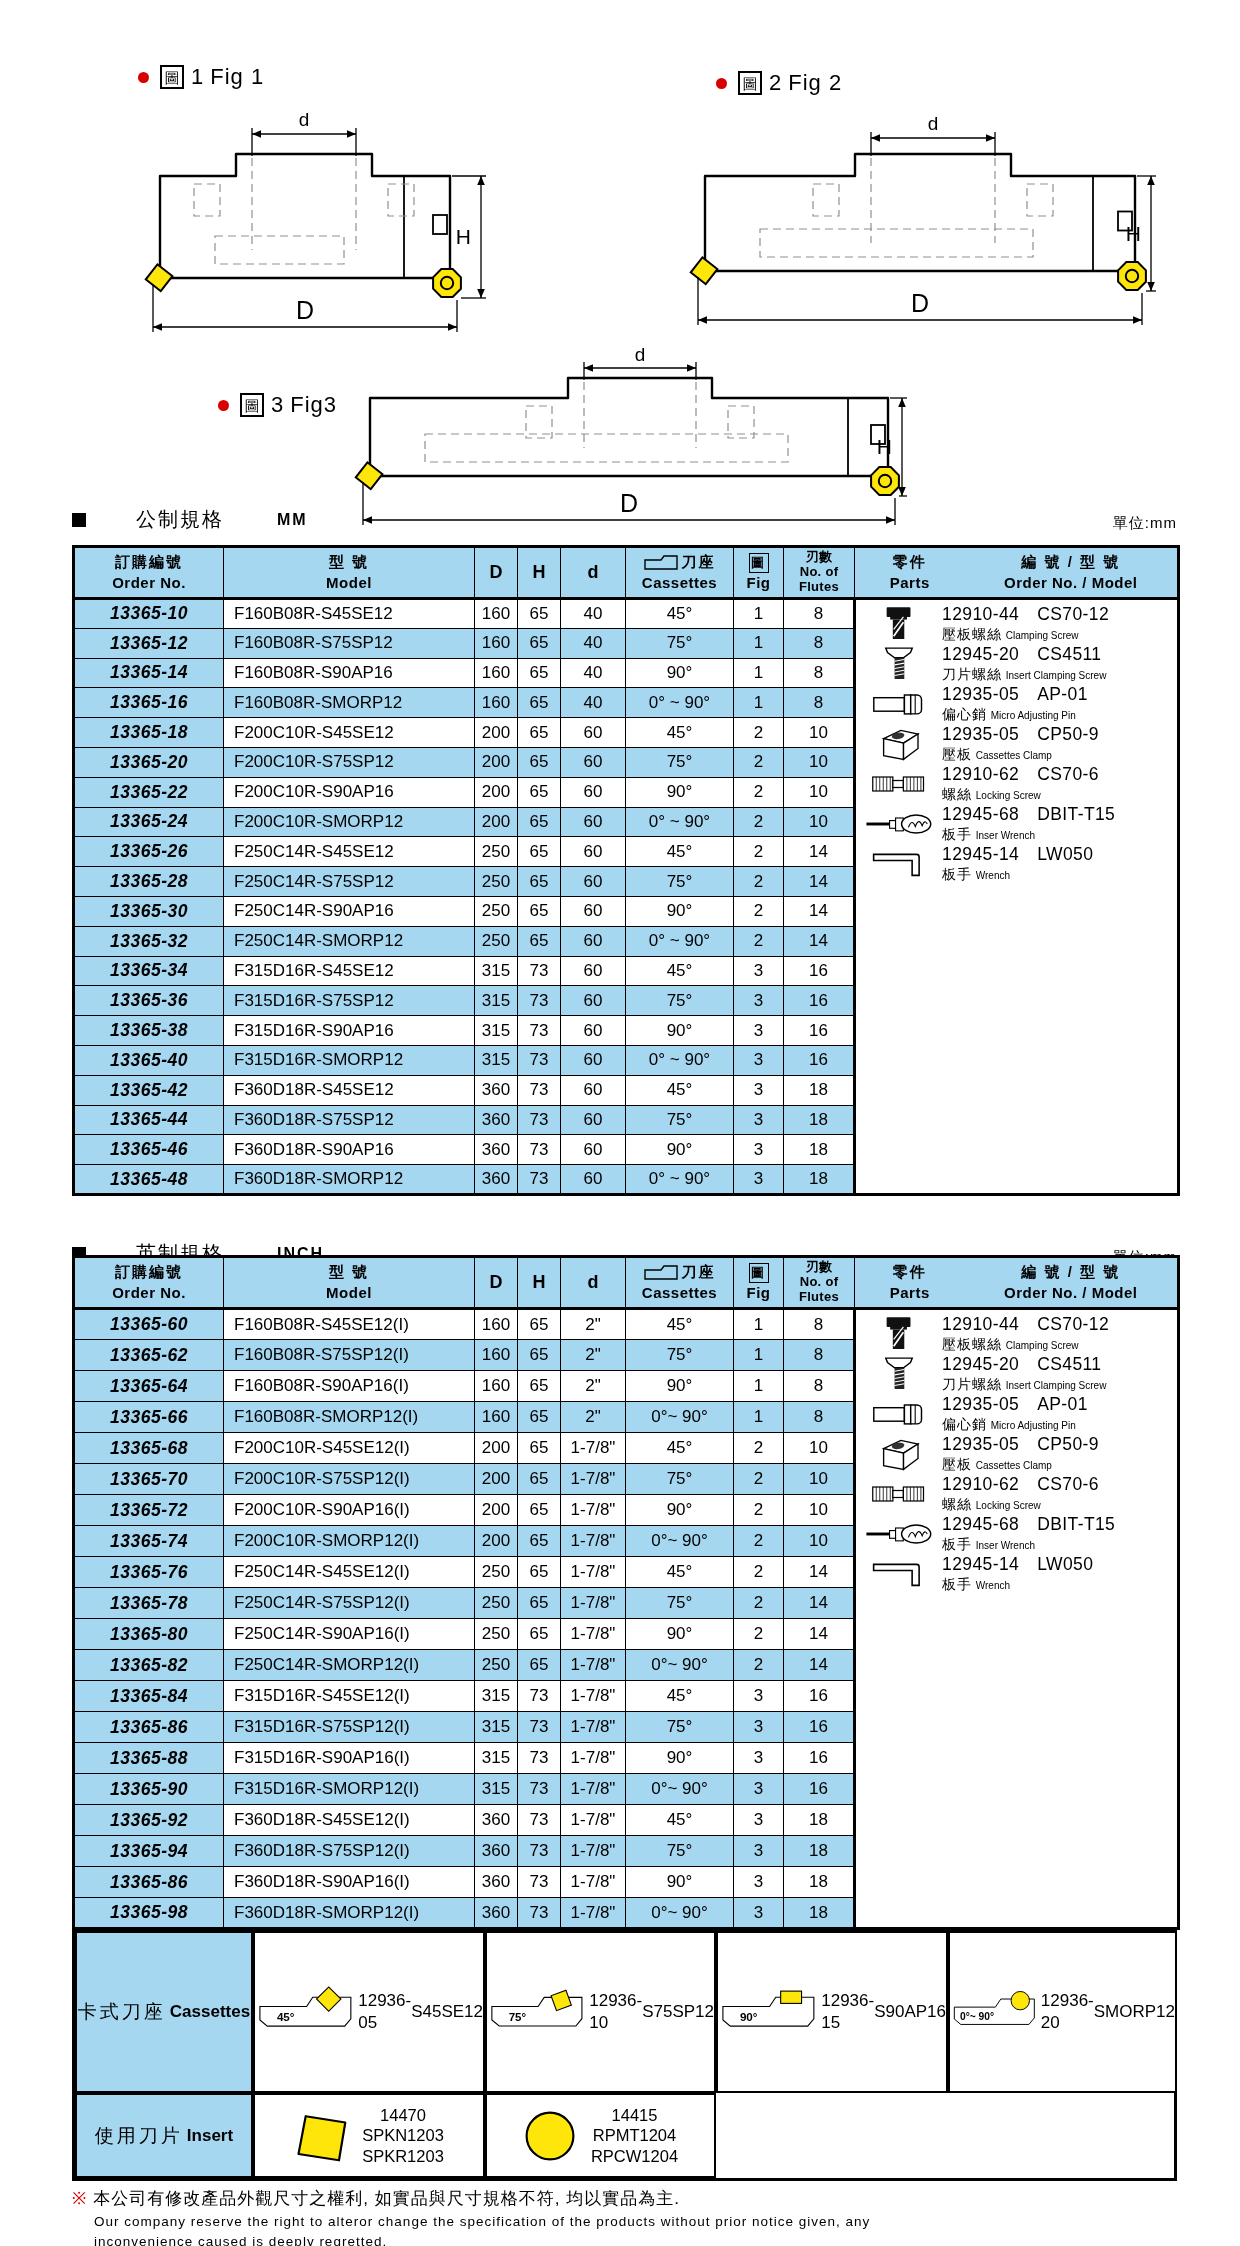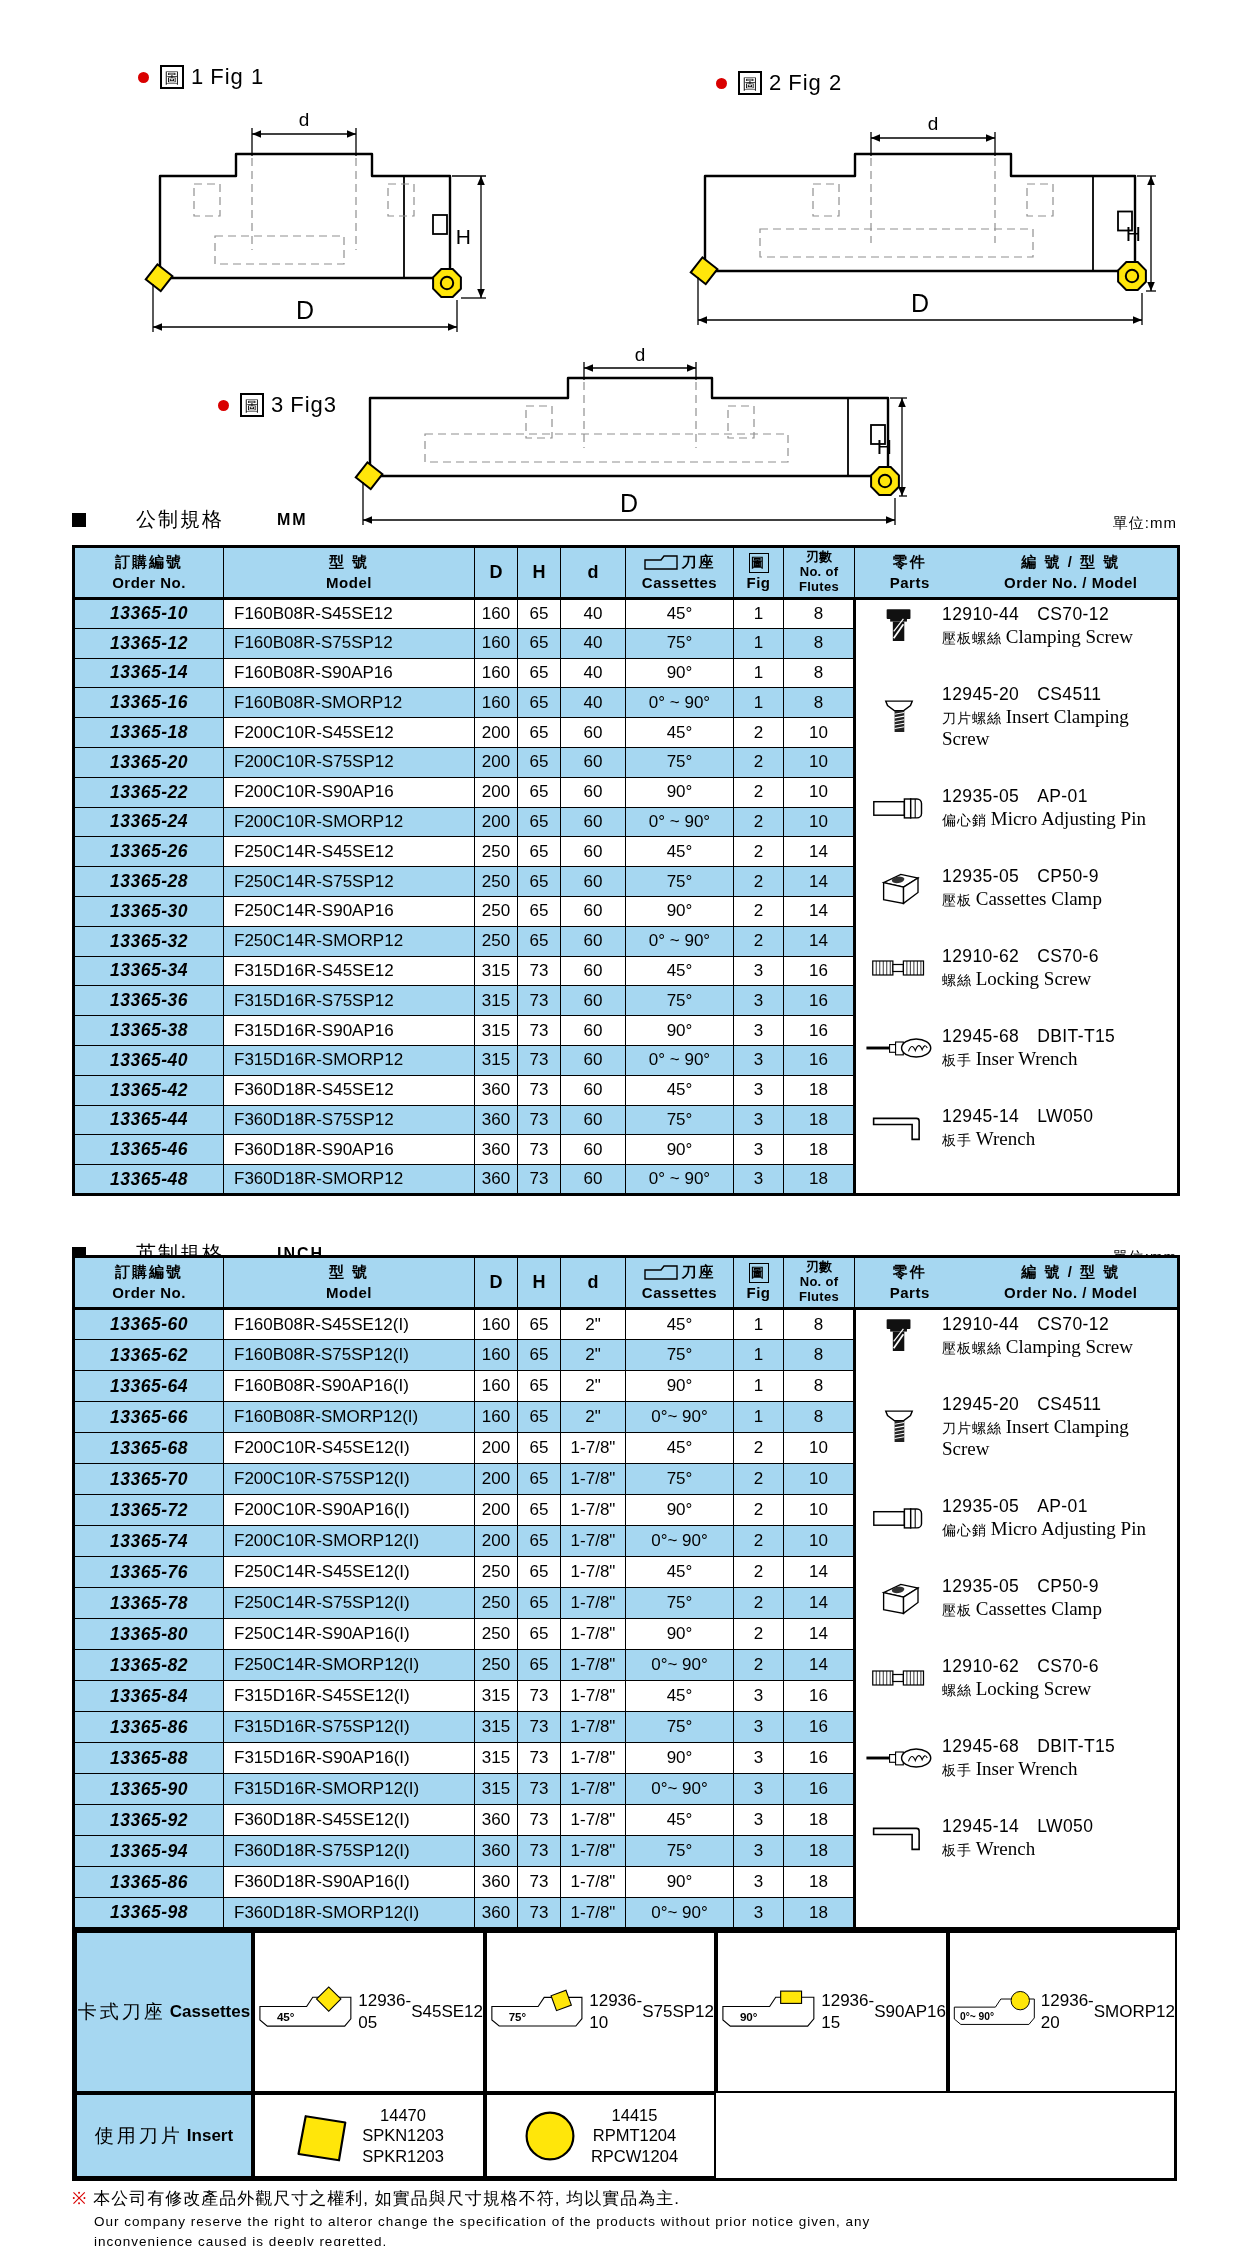--- a/index.html
+++ b/index.html
@@ -48,29 +48,29 @@
   .spec-table tbody td.c-model{text-align:left;padding-left:10px;}
   .spec-table tbody td.parts-cell{background:#fff;border-left:3px solid #000;vertical-align:top;padding:0;}
   .th-zh{font-size:15px;letter-spacing:2px;line-height:1.35;}
   .th-en{font-size:15px;font-weight:bold;letter-spacing:0.5px;line-height:1.35;}
   .th-big{font-size:18px;font-weight:bold;}
   .sm{font-size:13px !important;letter-spacing:0.3px !important;line-height:1.15 !important;}
   .cass-line{display:flex;align-items:center;justify-content:center;gap:4px;}
   .ph{display:flex;width:100%;align-items:center;}
   .ph-l{width:34%;}
   .ph-r{flex:1;}
-  .parts-list{display:flex;flex-direction:column;justify-content:space-around;height:100%;padding:4px 0 4px 8px;gap:36px;}
+  .parts-list{display:flex;flex-direction:column;justify-content:space-around;height:100%;padding:4px 0 4px 8px;}
   .part{display:flex;align-items:center;gap:8px;}
   .part-icon{width:70px;display:flex;justify-content:center;flex:0 0 70px;}
   .part-text{text-align:left;}
   .pl1{font-size:17.5px;letter-spacing:0.4px;display:block;}
   .pl1 .gap{margin-left:18px;}
   .pl2{font-size:13.5px;display:block;margin-top:1px;}
   .pl2 .zh{font-size:14px;letter-spacing:1px;}
-  .pl2 .en{font-size:19px;font-family:Liberation Serif, serif;}
+  .pl2 .en{font-size:10px;}
 
   
   .bottom-grid{position:absolute;left:72px;top:1928px;width:1105px;display:grid;grid-template-columns:178px 232px 231px 232px 229px;grid-template-rows:162px 85px;border:3px solid #000;}
   .bg-cell{border:2px solid #000;display:flex;flex-direction:row;align-items:center;justify-content:center;background:#fff;}
   .bg-label{background:var(--blue);gap:4px;}
   .bg-label .zh{font-size:19px;letter-spacing:3px;}
   .bg-label .en{font-size:17px;font-weight:bold;}
   .cass-cell .ord,.cass-cell .mod{font-size:17px;line-height:1.3;}
   .ins-cell{flex-direction:row;gap:14px;}
   .ins-text{text-align:center;font-size:16.5px;line-height:1.25;}

